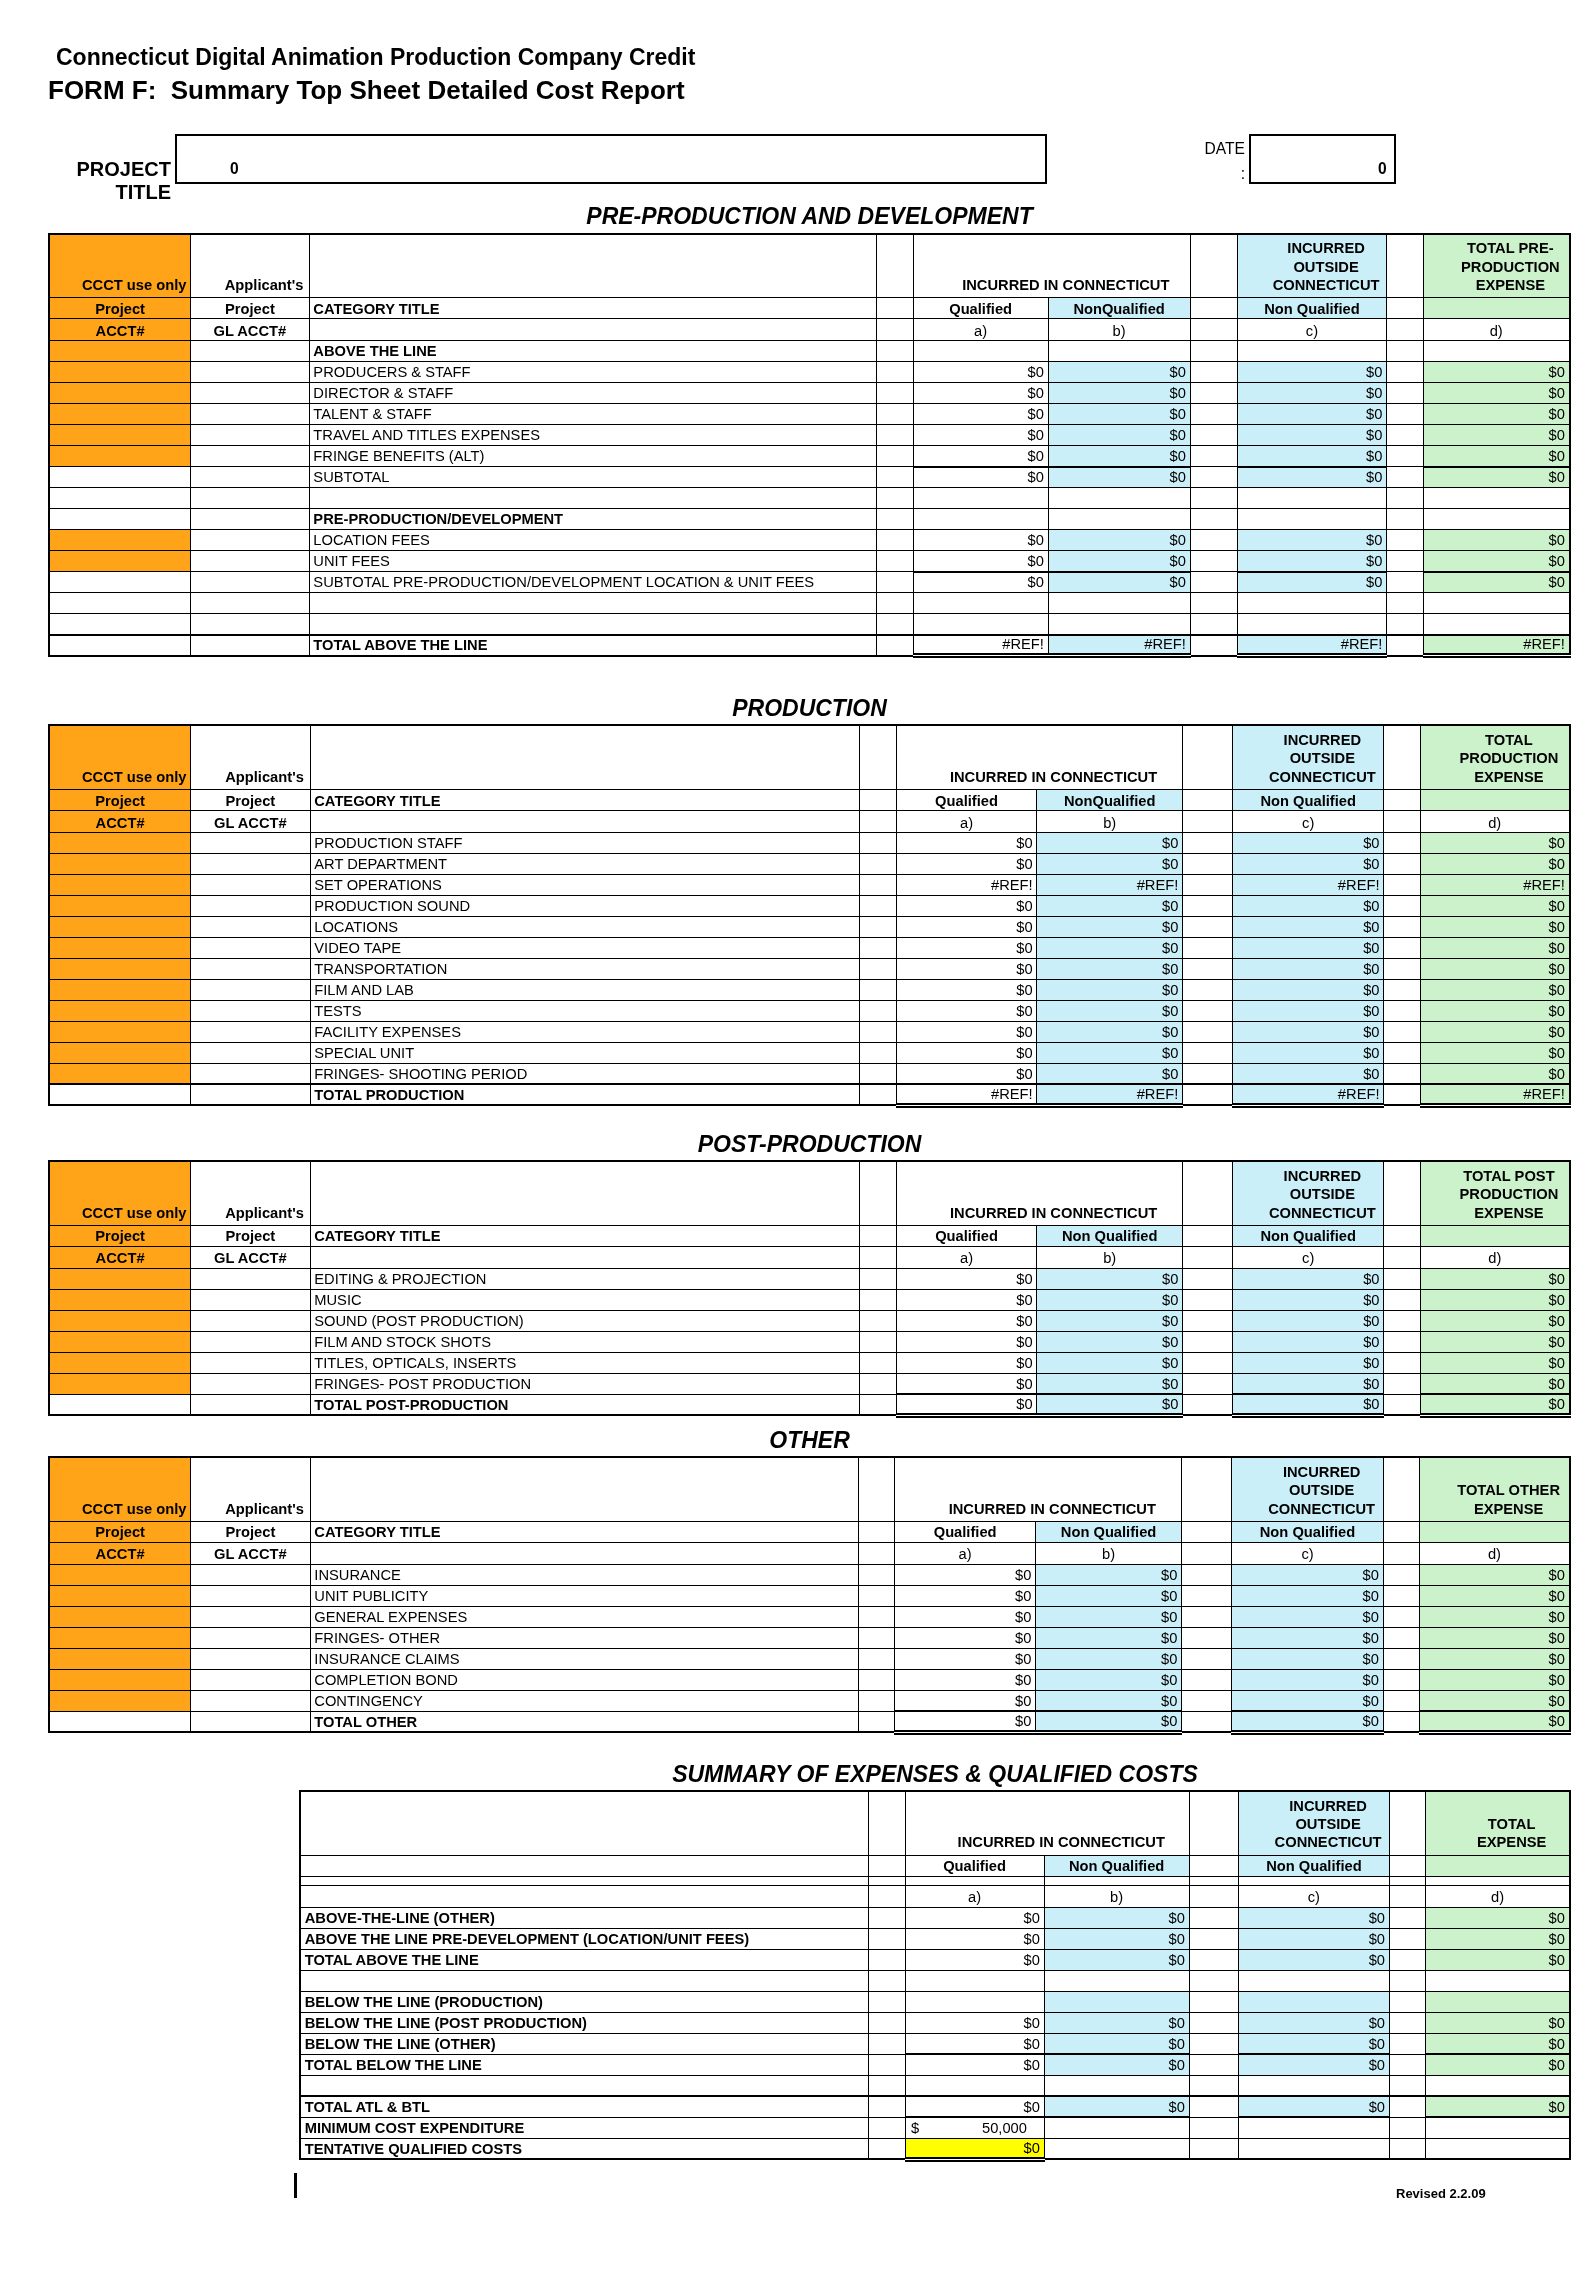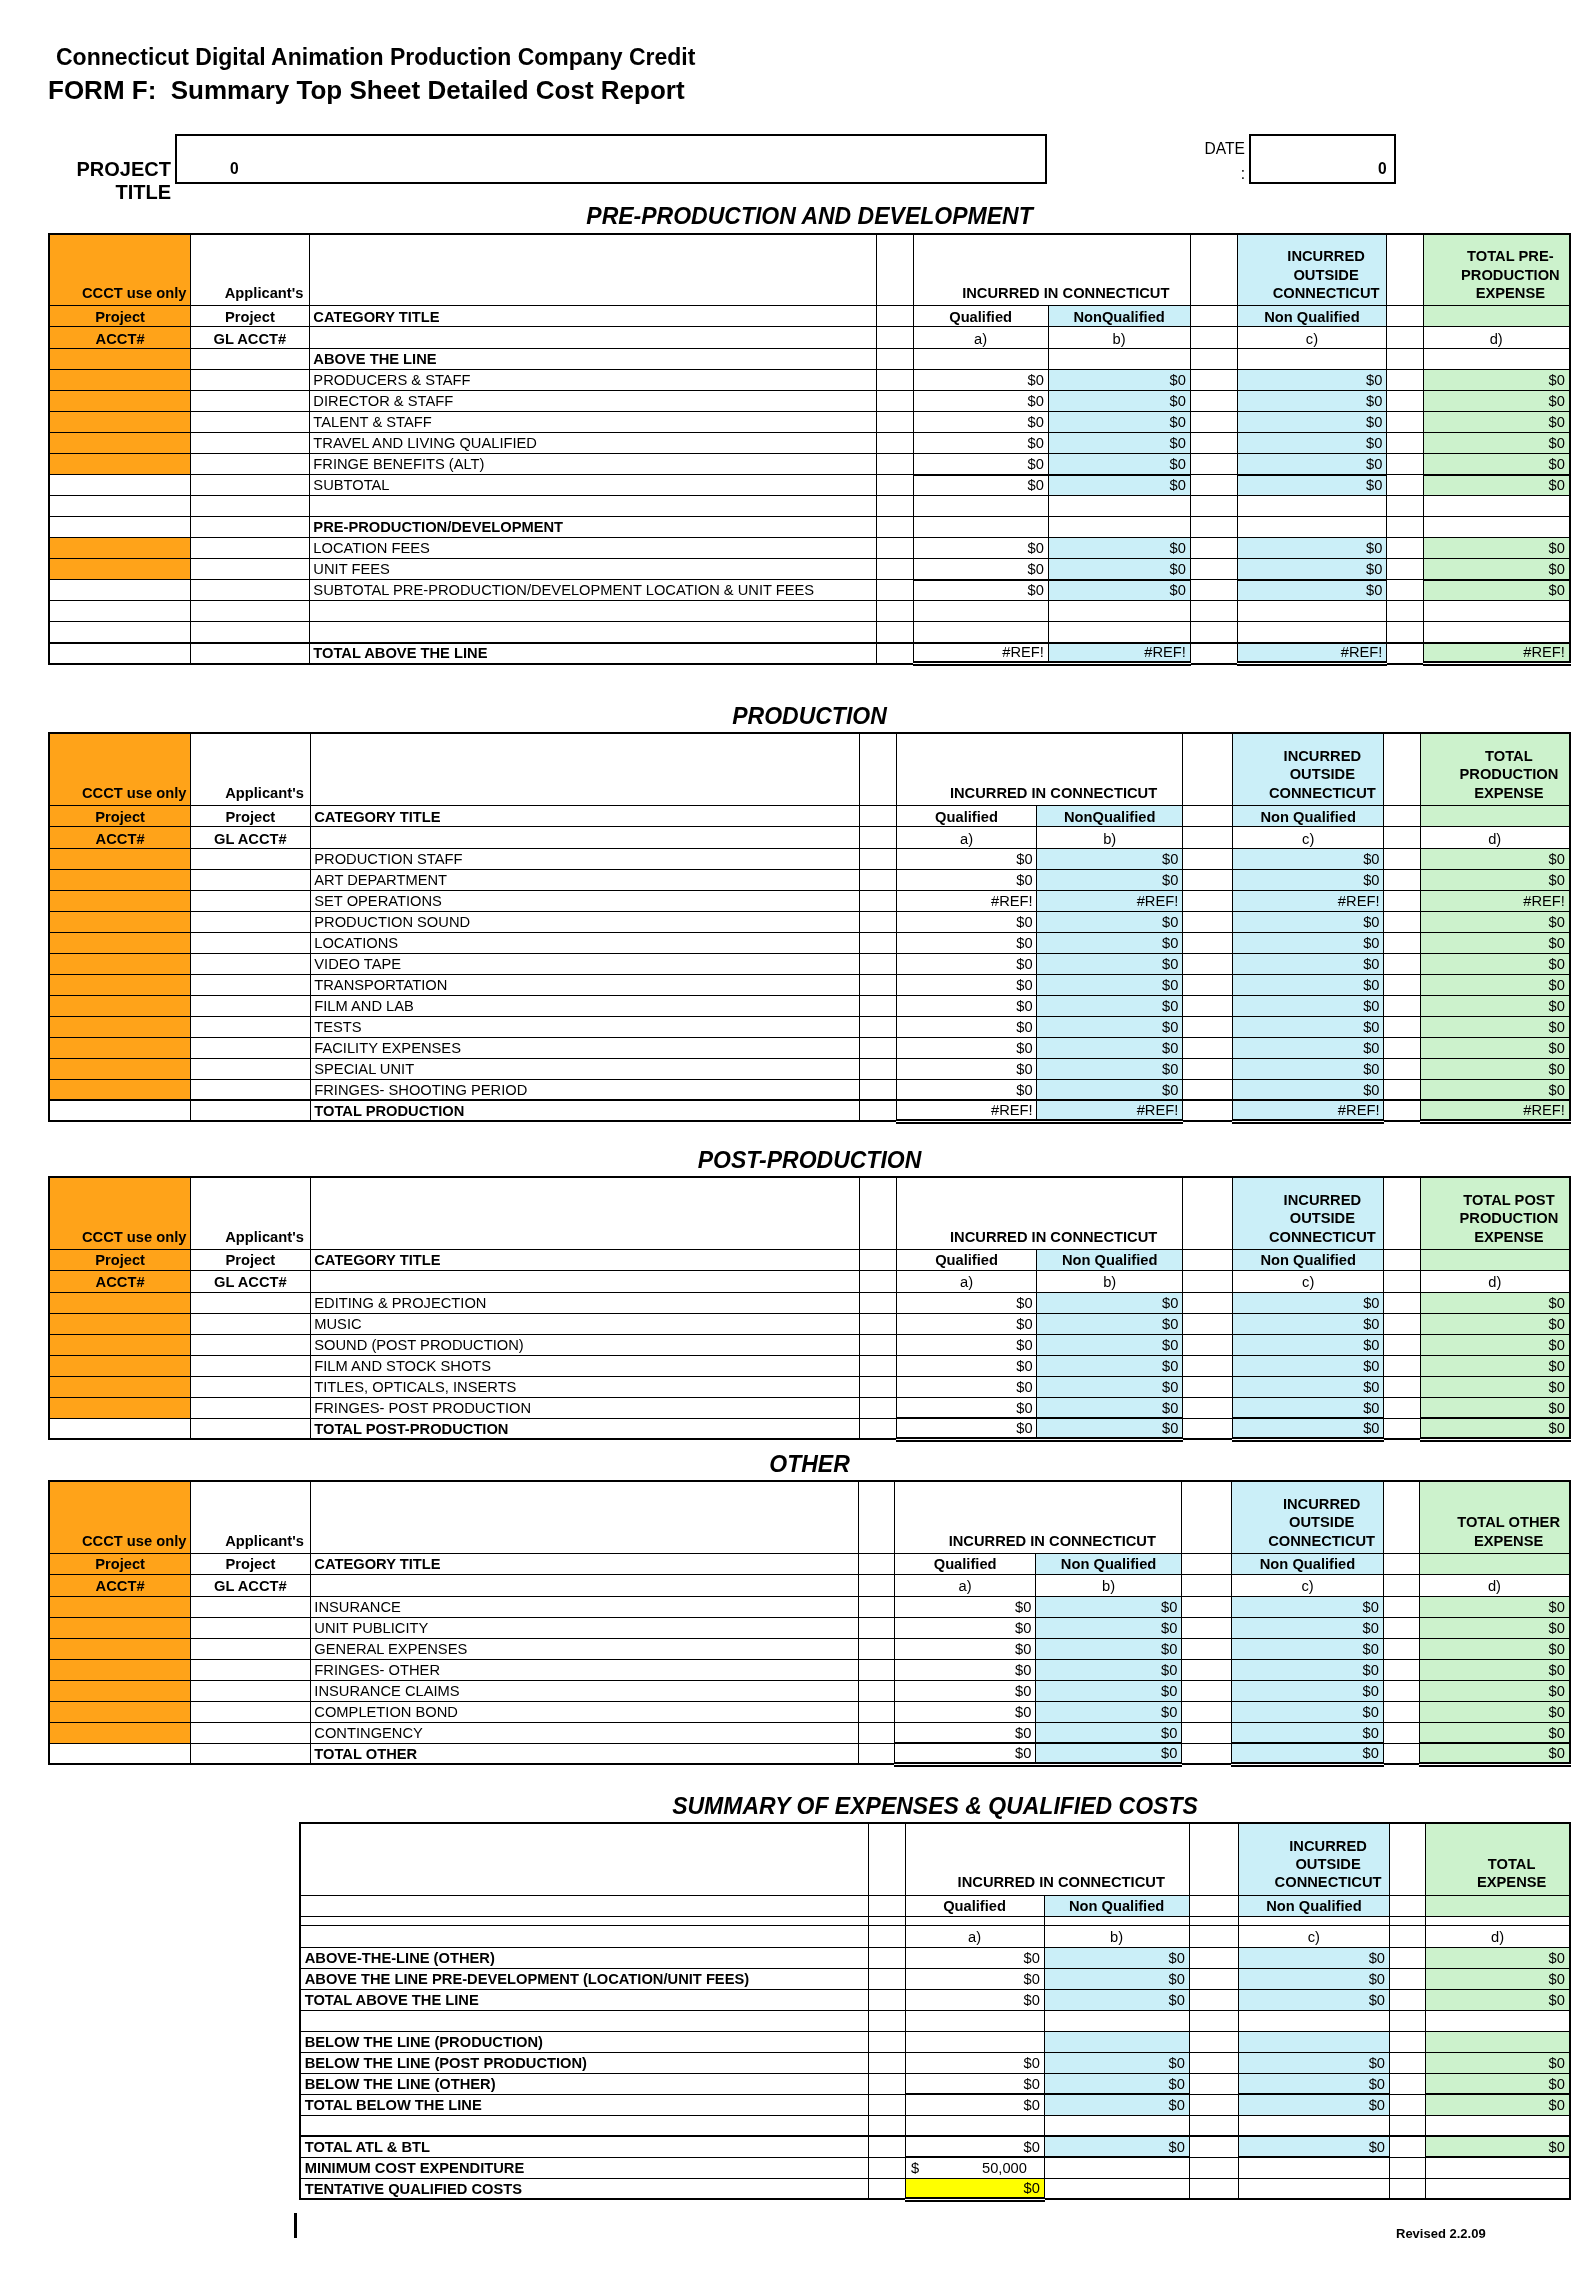--- a/index.html
+++ b/index.html
@@ -24,21 +24,21 @@
 
   
   .section-title{font-style:italic;font-weight:bold;font-size:23px;line-height:27.5px;text-align:center;width:1523px;margin-bottom:1.8px;}
   .sum .section-title{width:1272px;margin-left:251px;}
   .sum table.grid{margin-left:251px;}
   .sec1{margin-top:6.4px;} .sec2{margin-top:37px;} .sec3{margin-top:23px;} .sec4{margin-top:9.2px;} .sec5{margin-top:26px;}
 
   table.grid{border-collapse:collapse;table-layout:fixed;border:2.8px solid #000;background:#fff;}
   .grid th,.grid td{border:0.9px solid #000;height:21px;font-size:14.7px;padding:0 3.7px;overflow:hidden;white-space:nowrap;}
   thead th{font-weight:bold;text-align:center;vertical-align:bottom;line-height:18.4px;}
-  .hA th{height:72px;padding-bottom:2.8px;padding-left:32px;}
+  .hA th{height:64px;padding-bottom:2.8px;padding-left:32px;}
   .hA th,.hB th,.hC th{border-bottom:1.8px solid #000;}
   .hS th{height:9.2px;}
   .hC th{font-weight:normal;height:22px;}
   .hC th.b{font-weight:bold;}
   tbody tr:first-child td{border-top:1.8px solid #000;}
   .tl{text-align:left !important;}
   .lbl{text-align:left;}
   .b{font-weight:bold;}
   .val{text-align:right;}
   .err{text-align:right;}
@@ -175,21 +175,21 @@
               <td class="val">$0</td>
               <td class="val cyan">$0</td>
               <td class="gapc"></td>
               <td class="val cyan">$0</td>
               <td class="gapc"></td>
               <td class="val green">$0</td>
             </tr>
             <tr>
               <td class="orangeBG"></td>
               <td></td>
-              <td class="lbl">TRAVEL AND LIVING QUALIFIED</td>
+              <td class="lbl">TRAVEL AND TITLES EXPENSES</td>
               <td class="gapc"></td>
               <td class="val">$0</td>
               <td class="val cyan">$0</td>
               <td class="gapc"></td>
               <td class="val cyan">$0</td>
               <td class="gapc"></td>
               <td class="val green">$0</td>
             </tr>
             <tr>
               <td class="orangeBG"></td>

